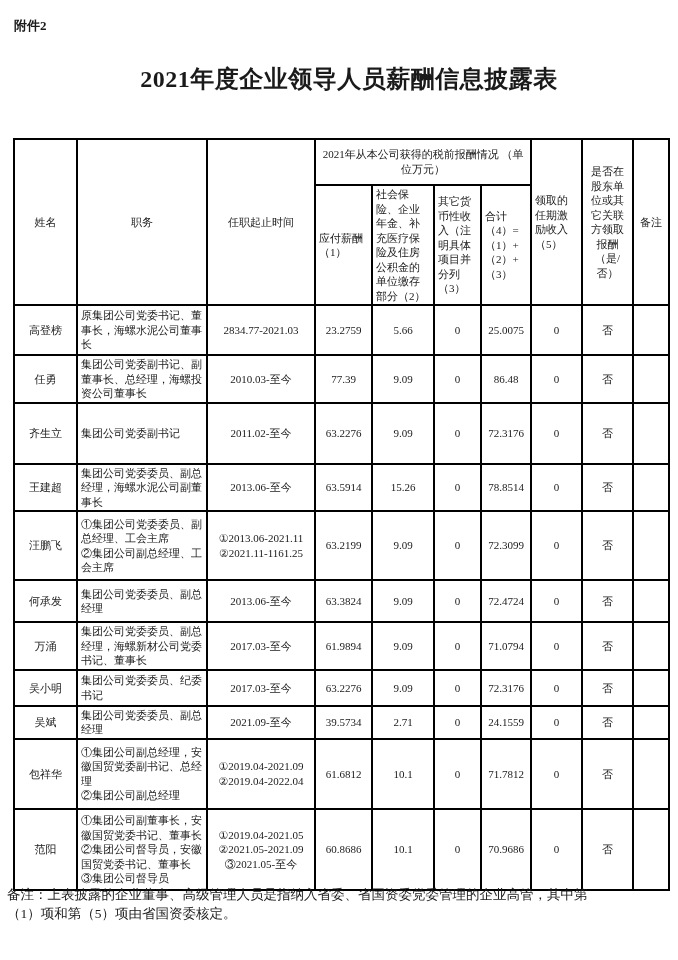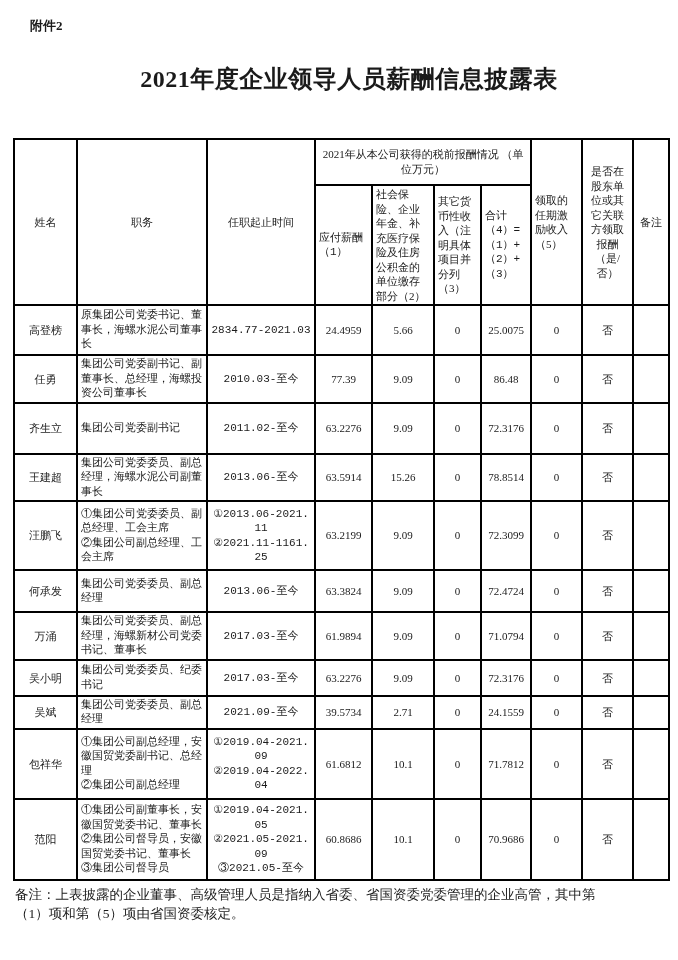--- a/index.html
+++ b/index.html
@@ -3,54 +3,54 @@
 <meta charset="utf-8">
 <style>
   html,body { margin:0; padding:0; }
   body {
     width:678px; height:960px; background:#ffffff; position:relative;
     font-family:"Liberation Serif","DejaVu Serif",serif; color:#1a1a1a;
     -webkit-font-smoothing:antialiased;
   }
   .attachment {
     position:absolute; left:14px; top:17px;
-    font-size:13px; font-weight:bold;margin-left:16px;
+    font-size:13px; font-weight:bold;
   }
   .doc-title {
     position:absolute; top:53px; left:0; width:100%;
     text-align:center; font-size:24px; font-weight:bold; margin:10px;
     letter-spacing:0.5px;
   }
   table.salary {
     position:absolute; left:13px; top:138px; width:655px;
     border-collapse:collapse; table-layout:fixed;
   }
   table.salary th, table.salary td {
     border:2px solid #000; font-size:11px; font-weight:normal;
     padding:1px 3px; line-height:1.32; vertical-align:middle;
     overflow:hidden; word-break:break-all;
   }
   .tc { text-align:center; }
   .tl { text-align:left; }
-  .pre { white-space:pre-line;font-family:Liberation Mono, monospace; }
+  .pre { white-space:pre-line; }
   tr.hrow-a { height:46px; }
   tr.hrow-b { height:118px; }
   tbody tr:nth-child(1)  { height:50px; }
   tbody tr:nth-child(2)  { height:47px; }
-  tbody tr:nth-child(3)  { height:51px;padding-left:41px; }
+  tbody tr:nth-child(3)  { height:61px;padding-left:41px; }
   tbody tr:nth-child(4)  { height:46px; }
   tbody tr:nth-child(5)  { height:69px; }
   tbody tr:nth-child(6)  { height:42px; }
   tbody tr:nth-child(7)  { height:43px; }
   tbody tr:nth-child(8)  { height:36px; }
   tbody tr:nth-child(9)  { height:20px;padding-left:6px; }
   tbody tr:nth-child(10) { height:70px; }
   tbody tr:nth-child(11) { height:81px; }
   .footnote {
-    position:absolute; left:15px; top:886px; width:592px;
+    position:absolute; left:7px; top:886px; width:592px;
     font-size:13.5px; line-height:1.4; text-align:left;
   }
 </style>
 </head>
 <body>
 
 <div class="attachment">附件2</div>
 <h1 class="doc-title">2021年度企业领导人员薪酬信息披露表</h1>
 
 <table class="salary">
@@ -86,21 +86,21 @@
 （1）+
 （2）+
 （3）</th>
     </tr>
   </thead>
   <tbody>
     <tr>
       <td class="tc">高登榜</td>
       <td class="tl pre">原集团公司党委书记、董事长，海螺水泥公司董事长</td>
       <td class="tc pre">2834.77-2021.03</td>
-      <td class="tc">24.4959</td>
+      <td class="tc">23.2759</td>
       <td class="tc">5.66</td>
       <td class="tc">0</td>
       <td class="tc">25.0075</td>
       <td class="tc">0</td>
       <td class="tc">否</td>
       <td class="tc"></td>
     </tr>
     <tr>
       <td class="tc">任勇</td>
       <td class="tl pre">集团公司党委副书记、副董事长、总经理，海螺投资公司董事长</td>

